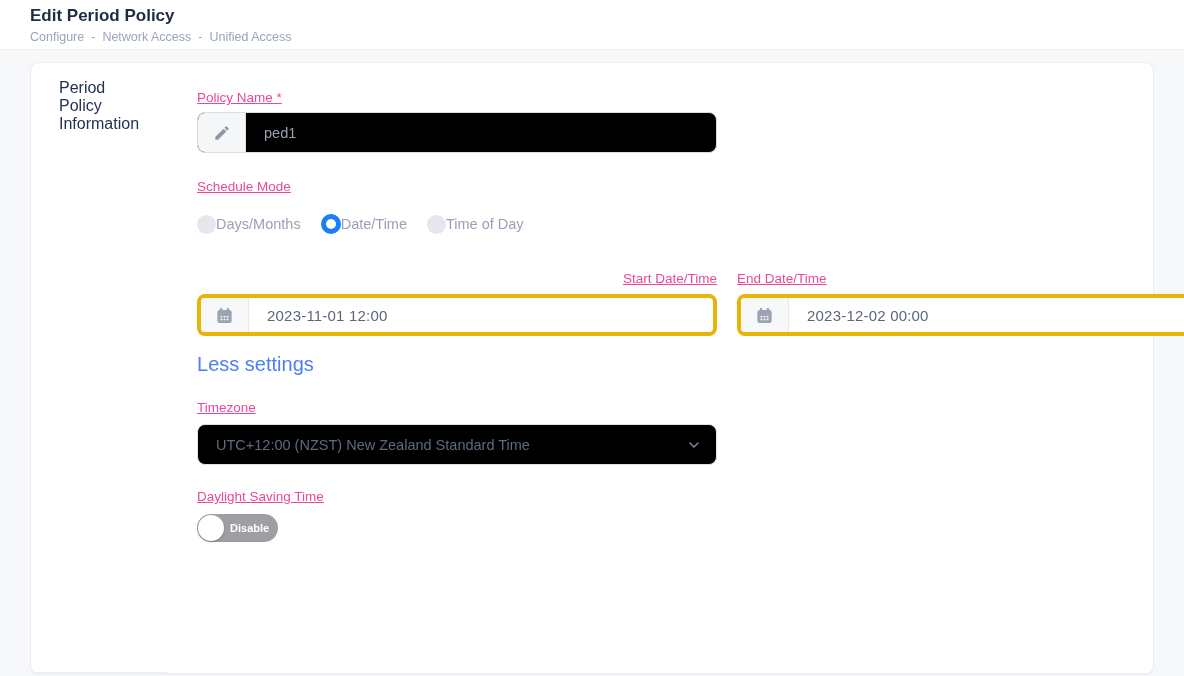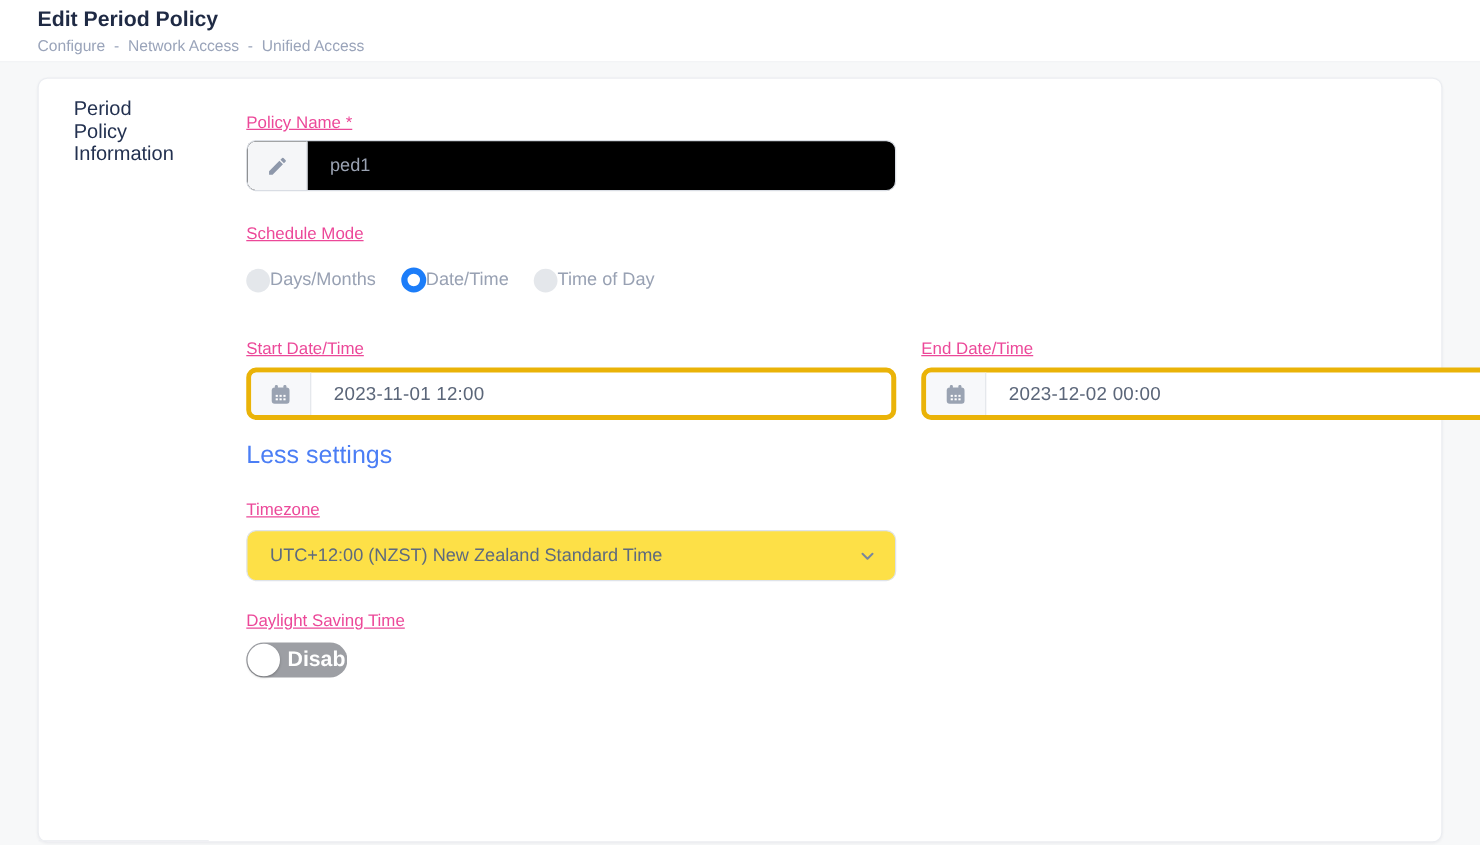--- a/index.html
+++ b/index.html
@@ -112,21 +112,21 @@
   }
   .radio-circle.selected {
     width: 20px; height: 20px;
     background: #ffffff;
     border: 5.5px solid #1c7df9;
   }
   .radio-label { font-size: 14.5px; color: #98a1b3; }
 
   
   .dt-row { margin-top: 36px; display: flex; gap: 20px; }
-  .dt-col-start { width: 520px; }
+  .dt-col-start { width: 520px; text-align: right; }
   .dt-col-end { width: 522px; }
   .dt-group {
     margin-top: 6px;
     height: 42px;
     display: flex;
     border: 4px solid #eab308;
     border-radius: 8px;
     background: #ffffff;
     overflow: hidden;
   }
@@ -159,21 +159,21 @@
   }
 
   
   .tz-label { margin-top: 23px; }
   .tz-select {
     margin-top: 7px;
     width: 520px;
     height: 41px;
     border: 1px solid #dfe3e9;
     border-radius: 8px;
-    background: #fde047;
+    background: #000000;
     display: flex;
     align-items: center;
     padding: 0 14px 0 18px;
     cursor: pointer;
   }
   .tz-value { flex: 1; font-size: 14.5px; color: #5e6a7e; }
 
   
   .dst-label { margin-top: 23px; }
   .toggle {
@@ -190,21 +190,21 @@
   .toggle-knob {
     position: absolute;
     left: 1px; top: 1px;
     width: 26px; height: 26px;
     border-radius: 50%;
     background: #ffffff;
     box-shadow: 0 1px 2px rgba(0,0,0,.25);
   }
   .toggle-text {
     margin-left: 33px;
-    font-size: 17px;
+    font-size: 11px;
     font-weight: 700;
     color: #ffffff;
   }
 
   
   .card-footer {
     border-top: 1px solid #eef0f3;
     height: 54px;
     display: flex;
     align-items: center;

